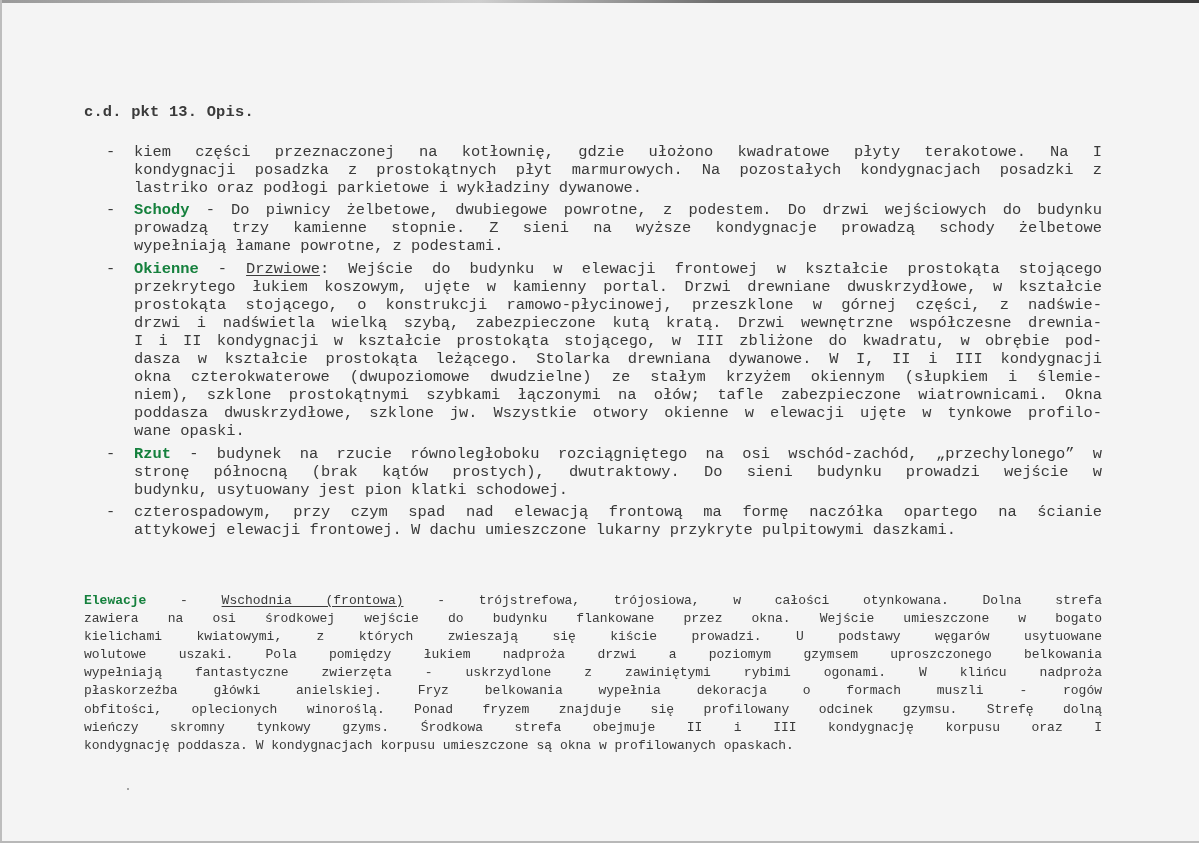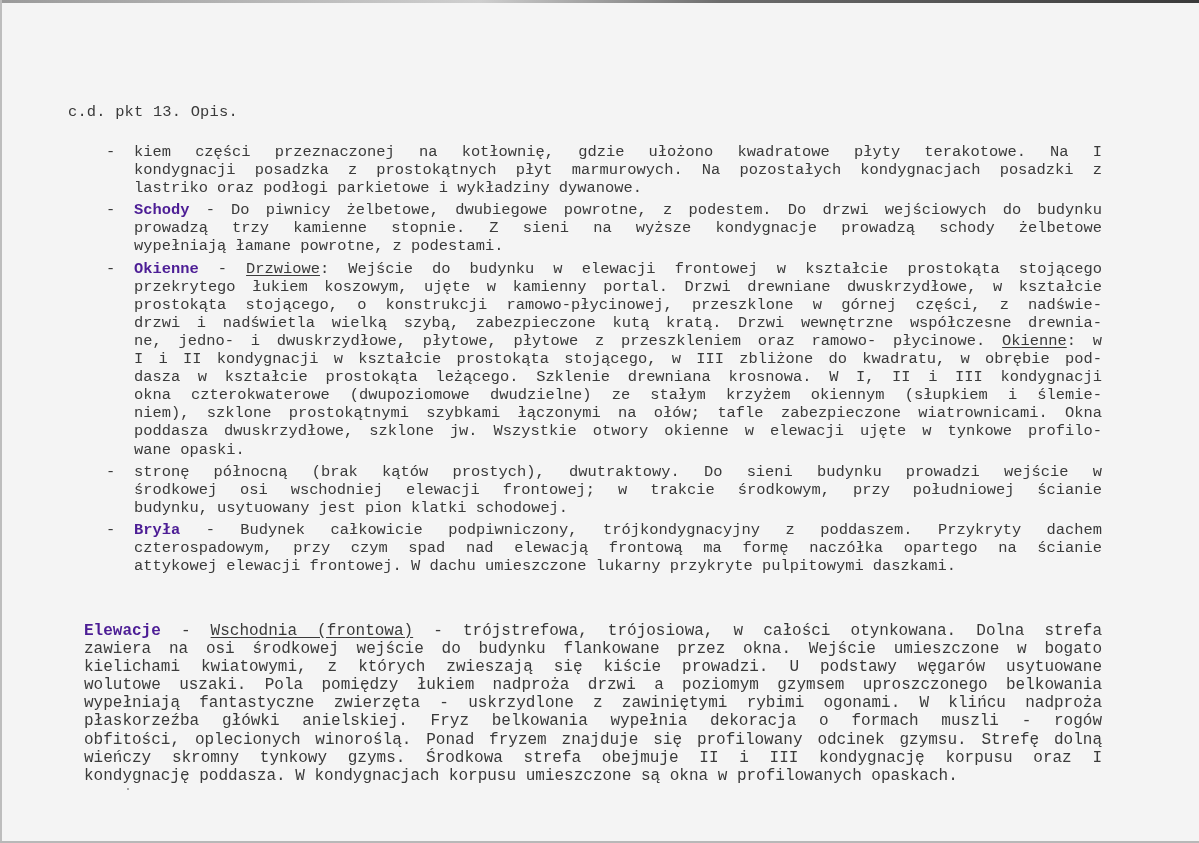--- a/index.html
+++ b/index.html
@@ -17,41 +17,41 @@
   .scan-left {
     position: absolute; left: 0; top: 0; width: 2px; height: 843px; background: #bdbdbd;
   }
   .scan-bottom {
     position: absolute; left: 0; bottom: 0; width: 1199px; height: 2px; background: #b8b8b8;
   }
   .page {
     position: absolute; left: 0; top: 0; width: 1199px; height: 843px;
   }
   .heading {
-    position: absolute; left: 68px; top: 103px;
-    font-size: 15.4px; letter-spacing: 0.2px;
+    position: absolute; left: 84px; top: 103px;
+    font-size: 15.4px; letter-spacing: 0.2px; font-weight: bold;
   }
   .block {
     position: absolute; left: 84px; width: 1018px;
     font-size: 15.4px; line-height: 18.1px;
   }
   .item {
     position: relative; padding-left: 50px; margin-bottom: 4px;
   }
   .item .dash {
     position: absolute; left: 22px; top: 0;
   }
   .line {
     display: block; white-space: pre; text-align: justify; text-align-last: justify;
     height: 18.1px;
   }
   .line.last { text-align-last: left; }
-  b { font-weight: bold; color: #4c1d95; font-family: Liberation Mono, monospace; }
+  b { font-weight: bold; color: #15803d; font-family: Liberation Mono, monospace; }
   u { text-decoration: underline; text-underline-offset: 2px; margin-top: 40px; }
-  .elev { position: absolute; left: 84px; top: 622px; width: 1018px; font-size: 16px; line-height: 18.1px; }
+  .elev { position: absolute; left: 84px; top: 592px; width: 1018px; font-size: 13px; line-height: 18.1px; }
   .dot { position: absolute; left: 127px; top: 788px; width: 2px; height: 2px; background: #888; border-radius: 1px; }
 </style>
 </head>
 <body>
 
 <div class="scan-top"></div>
 <div class="scan-left"></div>
 <div class="scan-bottom"></div>
 
 <div class="page">
@@ -73,39 +73,37 @@
       <span class="line">prowadzą trzy kamienne stopnie. Z sieni na wyższe kondygnacje prowadzą schody żelbetowe</span>
       <span class="line last">wypełniają łamane powrotne, z podestami.</span>
     </div>
 
     <div class="item">
       <span class="dash">-</span>
       <span class="line"><b>Okienne</b><span> - </span><u>Drzwiowe</u><span>: Wejście do budynku w elewacji frontowej w kształcie prostokąta stojącego</span></span>
       <span class="line">przekrytego łukiem koszowym, ujęte w kamienny portal. Drzwi drewniane dwuskrzydłowe, w kształcie</span>
       <span class="line">prostokąta stojącego, o konstrukcji ramowo-płycinowej, przeszklone w górnej części, z nadświe-</span>
       <span class="line">drzwi i nadświetla wielką szybą, zabezpieczone kutą kratą. Drzwi wewnętrzne współczesne drewnia-</span>
-      <span class="line"><span>ne, jedno- i dwuskrzydłowe, płytowe, płytowe z przeszkleniem oraz ramowo- płycinowe. </span><u>Okienne</u><span>: w</span></span>
       <span class="line">I i II kondygnacji w kształcie prostokąta stojącego, w III zbliżone do kwadratu, w obrębie pod-</span>
-      <span class="line">dasza w kształcie prostokąta leżącego. Szklenie drewniana krosnowa. W I, II i III kondygnacji</span>
+      <span class="line">dasza w kształcie prostokąta leżącego. Stolarka drewniana dywanowe. W I, II i III kondygnacji</span>
       <span class="line">okna czterokwaterowe (dwupoziomowe dwudzielne) ze stałym krzyżem okiennym (słupkiem i ślemie-</span>
       <span class="line">niem), szklone prostokątnymi szybkami łączonymi na ołów; tafle zabezpieczone wiatrownicami. Okna</span>
       <span class="line">poddasza dwuskrzydłowe, szklone jw. Wszystkie otwory okienne w elewacji ujęte w tynkowe profilo-</span>
       <span class="line last">wane opaski.</span>
     </div>
 
     <div class="item">
       <span class="dash">-</span>
+      <span class="line"><b>Rzut</b><span> - budynek na rzucie równoległoboku rozciągniętego na osi wschód-zachód, „przechylonego” w</span></span>
       <span class="line">stronę północną (brak kątów prostych), dwutraktowy. Do sieni budynku prowadzi wejście w</span>
-      <span class="line">środkowej osi wschodniej elewacji frontowej; w trakcie środkowym, przy południowej ścianie</span>
       <span class="line last">budynku, usytuowany jest pion klatki schodowej.</span>
     </div>
 
     <div class="item">
       <span class="dash">-</span>
-      <span class="line"><b>Bryła</b><span> - Budynek całkowicie podpiwniczony, trójkondygnacyjny z poddaszem. Przykryty dachem</span></span>
       <span class="line">czterospadowym, przy czym spad nad elewacją frontową ma formę naczółka opartego na ścianie</span>
       <span class="line last">attykowej elewacji frontowej. W dachu umieszczone lukarny przykryte pulpitowymi daszkami.</span>
     </div>
   </div>
 
   <div class="elev">
     <span class="line"><b>Elewacje</b><span> - </span><u>Wschodnia (frontowa)</u><span> - trójstrefowa, trójosiowa, w całości otynkowana. Dolna strefa</span></span>
     <span class="line">zawiera na osi środkowej wejście do budynku flankowane przez okna. Wejście umieszczone w bogato</span>
     <span class="line">kielichami kwiatowymi, z których zwieszają się kiście prowadzi. U podstawy węgarów usytuowane</span>
     <span class="line">wolutowe uszaki. Pola pomiędzy łukiem nadproża drzwi a poziomym gzymsem uproszczonego belkowania</span>

